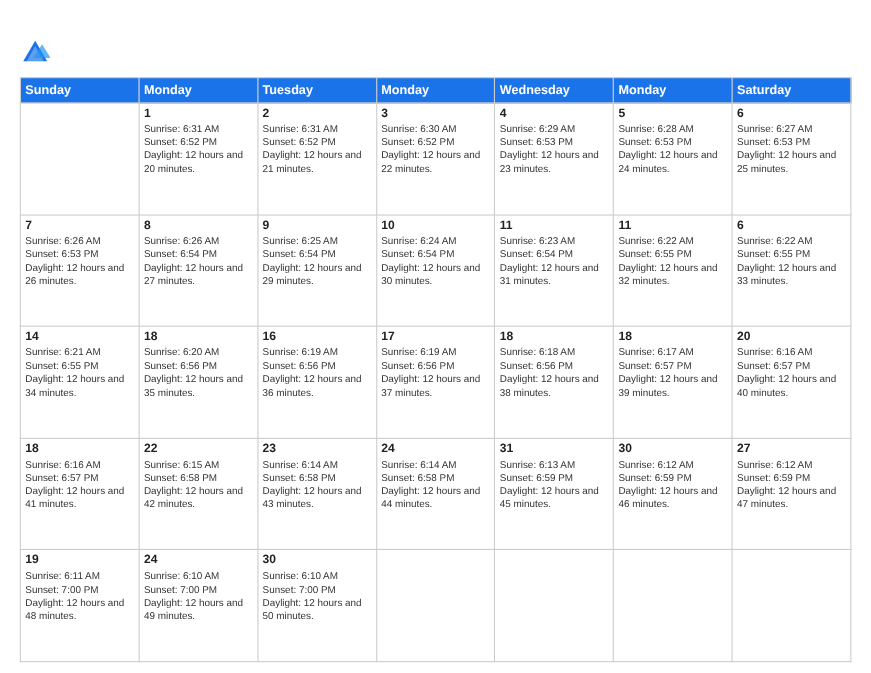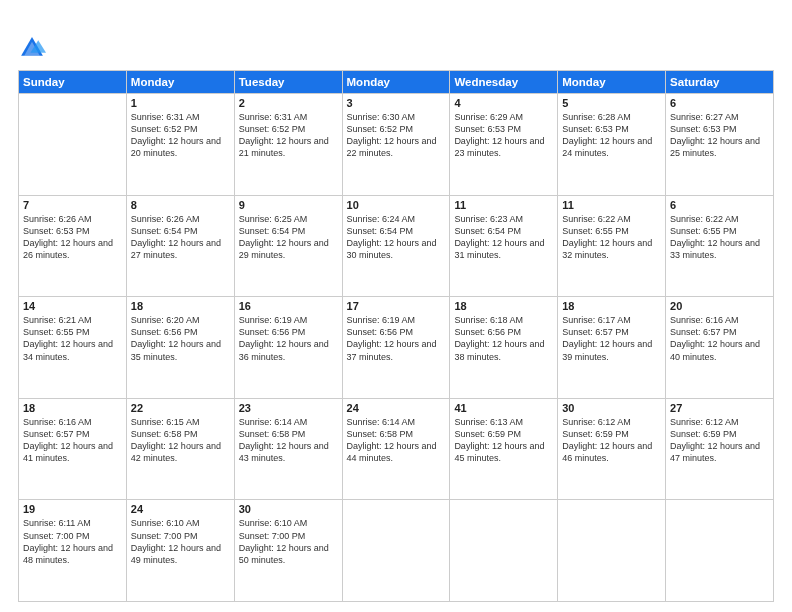--- a/index.html
+++ b/index.html
@@ -228,21 +228,21 @@
           </td>
           <td>
             <span class="day-num">23</span>
             <div class="cell-text">Sunrise: 6:14 AM<br>Sunset: 6:58 PM<br>Daylight: 12 hours and 43 minutes.</div>
           </td>
           <td>
             <span class="day-num">24</span>
             <div class="cell-text">Sunrise: 6:14 AM<br>Sunset: 6:58 PM<br>Daylight: 12 hours and 44 minutes.</div>
           </td>
           <td>
-            <span class="day-num">41</span>
+            <span class="day-num">31</span>
             <div class="cell-text">Sunrise: 6:13 AM<br>Sunset: 6:59 PM<br>Daylight: 12 hours and 45 minutes.</div>
           </td>
           <td>
             <span class="day-num">30</span>
             <div class="cell-text">Sunrise: 6:12 AM<br>Sunset: 6:59 PM<br>Daylight: 12 hours and 46 minutes.</div>
           </td>
           <td>
             <span class="day-num">27</span>
             <div class="cell-text">Sunrise: 6:12 AM<br>Sunset: 6:59 PM<br>Daylight: 12 hours and 47 minutes.</div>
           </td>

